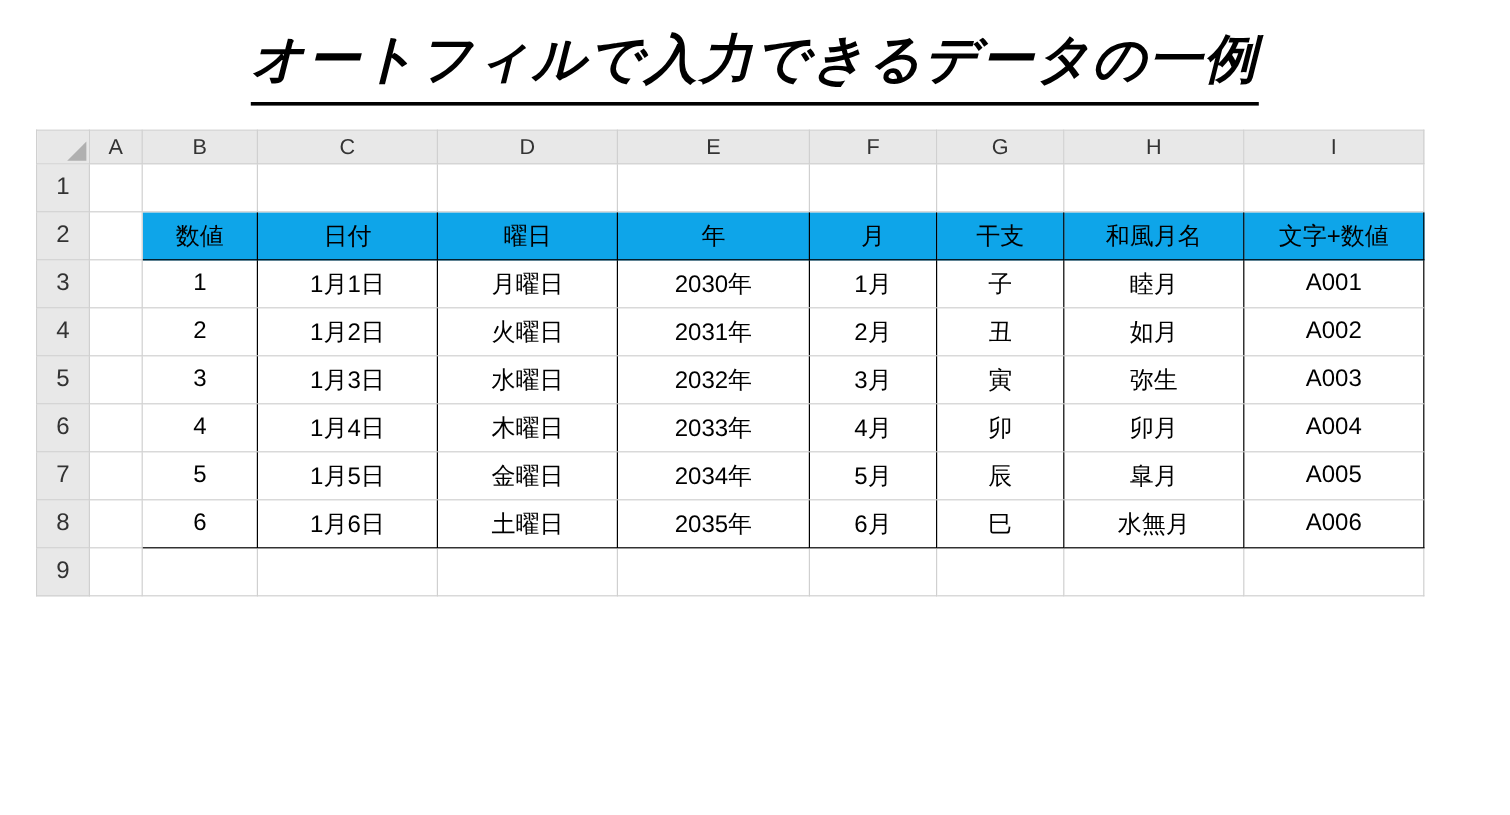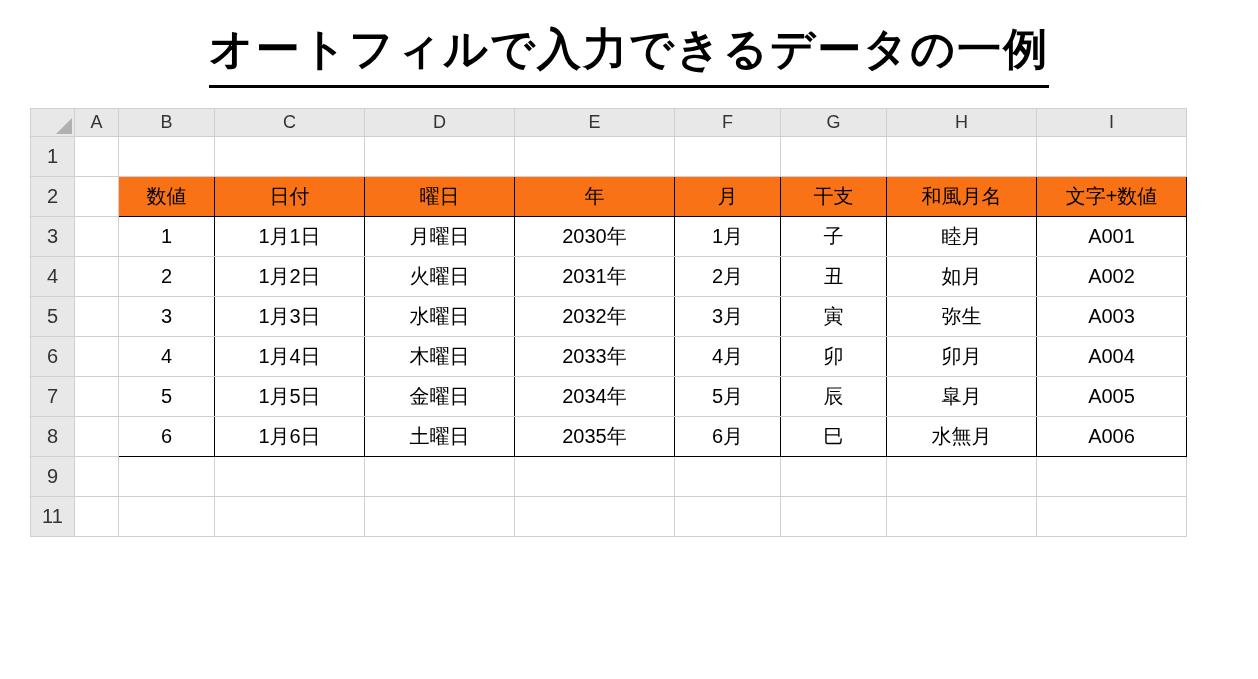--- a/index.html
+++ b/index.html
@@ -12,20 +12,21 @@
   }
   .title {
     font-size: 44px;
     font-weight: 900;
     text-align: center;
     margin: 0 auto 20px auto;
     padding-bottom: 6px;
     border-bottom: 3px solid #000;
     width: fit-content;
     letter-spacing: 2px;
+    font-style: italic;
   }
   .sheet {
     border-collapse: collapse;
     table-layout: fixed;
   }
   .sheet td, .sheet th {
     border: 1px solid #d0d0d0;
     text-align: center;
     font-size: 20px;
     height: 40px;
@@ -60,21 +61,21 @@
     bottom: 2px;
     width: 0; height: 0;
     border-style: solid;
     border-width: 0 0 16px 16px;
     border-color: transparent transparent #b0b0b0 transparent;
   }
   
   .blank { background: #fff; }
   
   .dhdr {
-    background: #f97316;
+    background: #0ea5e9;
     border: 1px solid #000 !important;
   }
   
   .dcell {
     border-left: 1px solid #000 !important;
     border-right: 1px solid #000 !important;
     border-top: 1px solid #d0d0d0;
     border-bottom: 1px solid #d0d0d0;
   }
   .dcell.last { border-bottom: 1px solid #000 !important; }
@@ -213,26 +214,14 @@
     <td class="blank cA"></td>
     <td class="blank cB"></td>
     <td class="blank cC"></td>
     <td class="blank cD"></td>
     <td class="blank cE"></td>
     <td class="blank cF"></td>
     <td class="blank cG"></td>
     <td class="blank cH"></td>
     <td class="blank cI"></td>
   </tr>
-  <tr>
-    <th class="rowhdr">11</th>
-    <td class="blank cA"></td>
-    <td class="blank cB"></td>
-    <td class="blank cC"></td>
-    <td class="blank cD"></td>
-    <td class="blank cE"></td>
-    <td class="blank cF"></td>
-    <td class="blank cG"></td>
-    <td class="blank cH"></td>
-    <td class="blank cI"></td>
-  </tr>
 </tbody>
   </table>
 
 </body></html>

